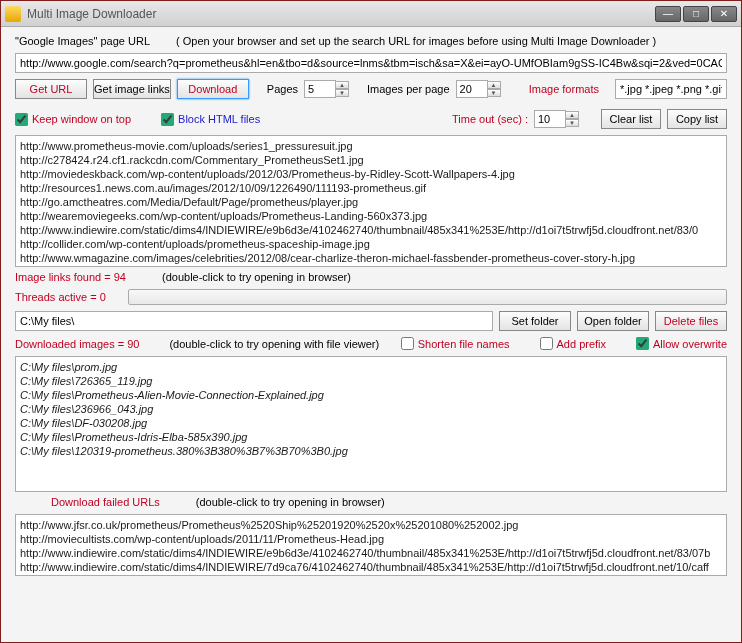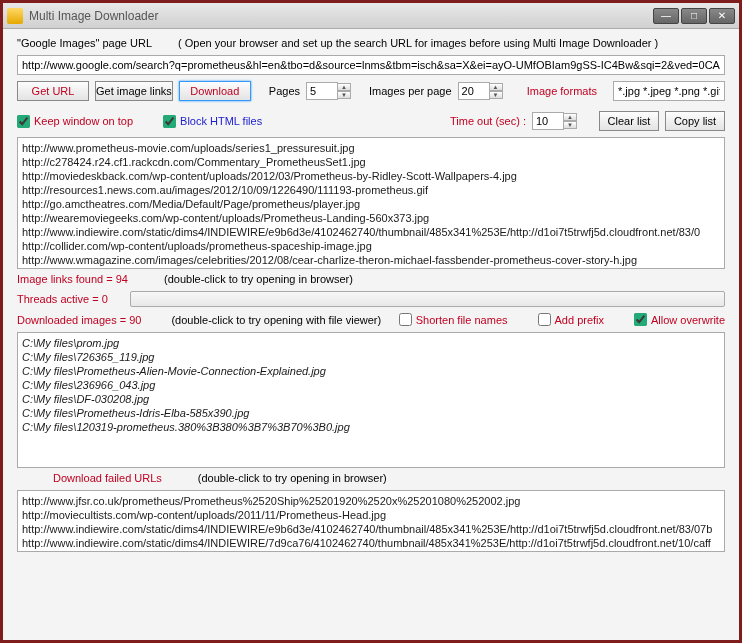--- a/index.html
+++ b/index.html
@@ -1,17 +1,17 @@
 <!DOCTYPE html>
 <html><head>
 <meta charset="utf-8">
 <style>
 * { box-sizing: border-box; margin: 0; padding: 0; }
 body { font-family: Tahoma, Arial, sans-serif; font-size: 11px; background: #888; overflow: hidden; }
-.window { width: 742px; height: 643px; background: #f0f0f0; border: 3px solid #7f1d1d; display: flex; flex-direction: column; }
+.window { width: 742px; height: 643px; background: #f0f0f0; border: 1px solid #7f1d1d; display: flex; flex-direction: column; }
 .titlebar { height: 26px; background: linear-gradient(#e8e8e8,#d0d0d0); display: flex; align-items: center; padding: 0 4px; border-bottom: 1px solid #aaa; }
 .titlebar-icon { width: 16px; height: 16px; margin-right: 6px; background: linear-gradient(#ffd966,#e6a800); border-radius: 2px; }
 .titlebar-text { flex: 1; color: #555; font-size: 12px; }
 .winbtns { display: flex; gap: 2px; }
 .winbtn { width: 26px; height: 16px; background: linear-gradient(#888,#666); border: 1px solid #444; border-radius: 2px; color: #fff; font-size: 10px; display: flex; align-items: center; justify-content: center; cursor: default; }
 .content { flex: 1; padding: 8px 14px; background: #f4f4f4; overflow: hidden; }
 .row { display: flex; align-items: center; margin-bottom: 6px; gap: 6px; }
 .label { color: #000; }
 .hint { color: #000; }
 .input-text { border: 1px solid #aaa; background: #fff; padding: 3px 4px; font-family: inherit; font-size: 11px; }
@@ -130,20 +130,26 @@
       <span style="width:24px"></span>
       <span>(double-click to try opening in browser)</span>
     </div>
 
     <div class="row">
       <span class="redtext">Threads active = 0</span>
       <span style="width:10px"></span>
       <div class="progressbar"></div>
     </div>
 
+    <div class="row" style="margin-top:4px;">
+      <input class="input-text" style="flex: 1 1 0%;" value="C:\My files\">
+      <button class="btn">Set folder</button>
+      <button class="btn">Open folder</button>
+      <button class="btn red">Delete files</button>
+    </div>
 
     <div class="row" style="margin-top:4px;">
       <span class="redtext">Downloaded images = 90</span>
       <span style="width:18px"></span>
       <span>(double-click to try opening with file viewer)</span>
       <span class="spacer"></span>
       <label class="checkbox redtext">
         <input type="checkbox" style="">
         <span>Shorten file names</span>
       </label>

